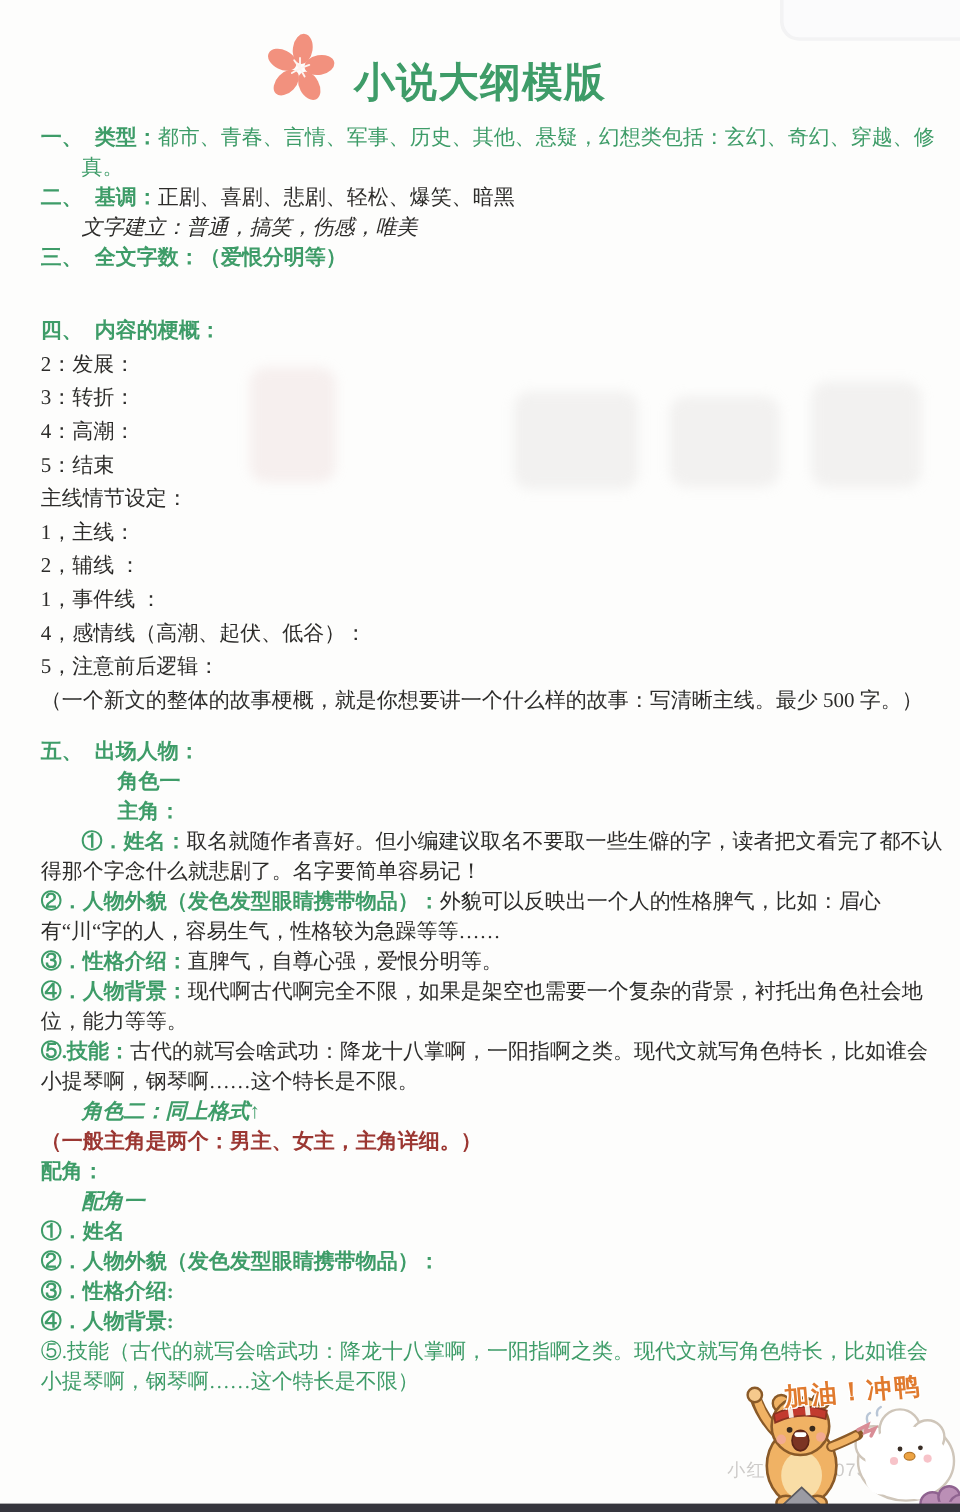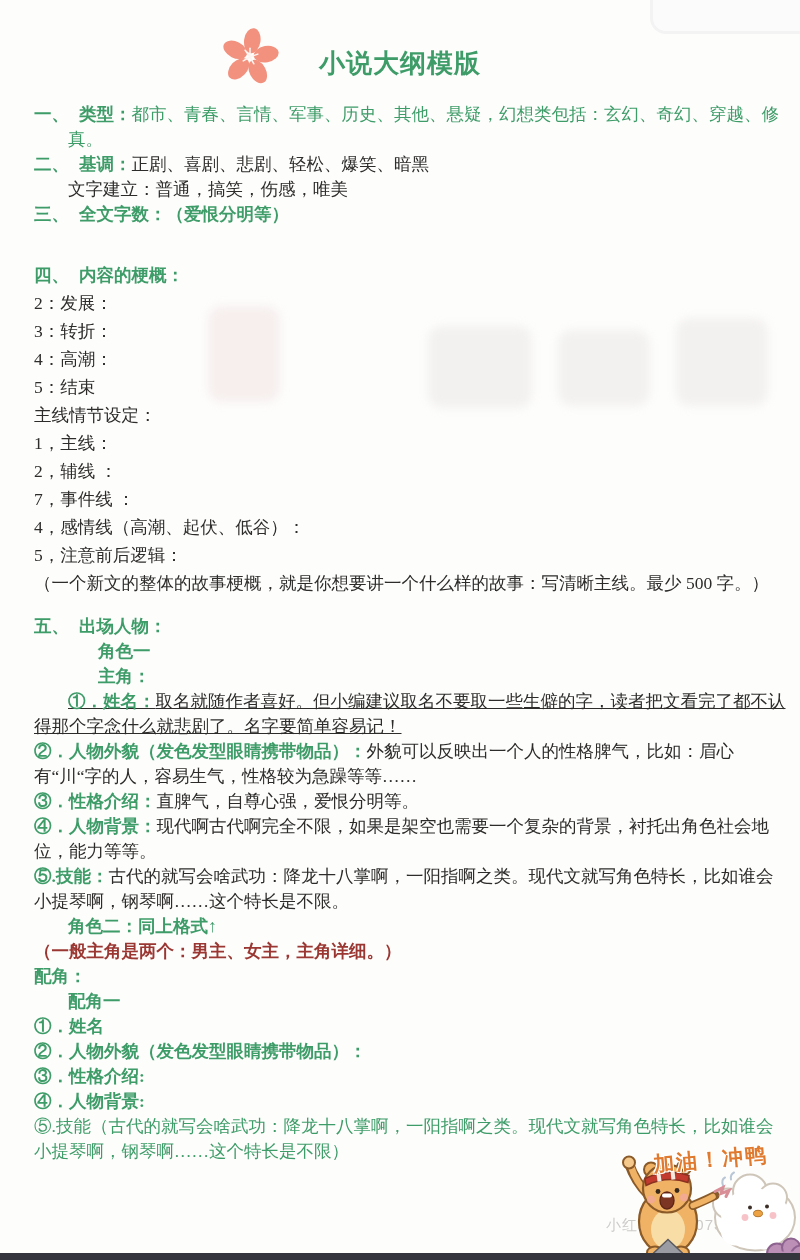--- a/index.html
+++ b/index.html
@@ -22,33 +22,33 @@
   .topright-box{
     position:absolute;left:650px;top:-18px;width:175px;height:46px;
     border:3px solid rgba(130,130,140,0.07);border-radius:16px;
     background:rgba(250,250,252,0.85);
   }
   
   .hdr{position:relative;height:96px;}
   .flower{position:absolute;left:221px;top:27px;width:58px;height:60px;}
   .title{
     margin:0;text-align:center;padding-top:46px;
-    font-size:26px;font-weight:bold;color:var(--green);
+    font-size:34px;font-weight:bold;color:var(--green);
     letter-spacing:1px;
   }
   
   .doc{
     position:relative;z-index:2;
     padding:6px 10px 0 34px;
     font-size:17.5px;line-height:25px;
   }
   .doc p{margin:0;}
   .hang{padding-left:34px;text-indent:-34px;}
-  .first-ind{text-indent:34px;text-decoration:underline;}
-  .ind2{padding-left:34px;}
+  .first-ind{text-indent:34px;}
+  .ind2{padding-left:34px;font-style:italic;}
   .ind3{padding-left:64px;}
   .num{margin-right:10px;}
   .g{color:var(--green);}
   .b{font-weight:bold;}
   .red{color:var(--red);font-weight:bold;}
   .li{margin-bottom:3px !important;}
   .gap-lg{height:36px;}
   .gap-md{height:18px;}
   
   .wm-blob{position:absolute;border-radius:14px;filter:blur(5px);z-index:1;}
@@ -124,21 +124,21 @@
     <p class="hang li"><span class="g b num">四、</span><span class="g b">内容的梗概：</span></p>
 
     <p class="li">2：发展：</p>
     <p class="li">3：转折：</p>
     <p class="li">4：高潮：</p>
     <p class="li">5：结束</p>
 
     <p class="li">主线情节设定：</p>
     <p class="li">1，主线：</p>
     <p class="li">2，辅线 ：</p>
-    <p class="li">7，事件线 ：</p>
+    <p class="li">1，事件线 ：</p>
     <p class="li">4，感情线（高潮、起伏、低谷）：</p>
     <p class="li">5，注意前后逻辑：</p>
     <p>（一个新文的整体的故事梗概，就是你想要讲一个什么样的故事：写清晰主线。最少 500 字。）</p>
 
     <div class="gap-md"></div>
 
     <p class="hang"><span class="g b num">五、</span><span class="g b">出场人物：</span></p>
 
     <p class="ind3 g b">角色一</p>
     <p class="ind3 g b">主角：</p>

